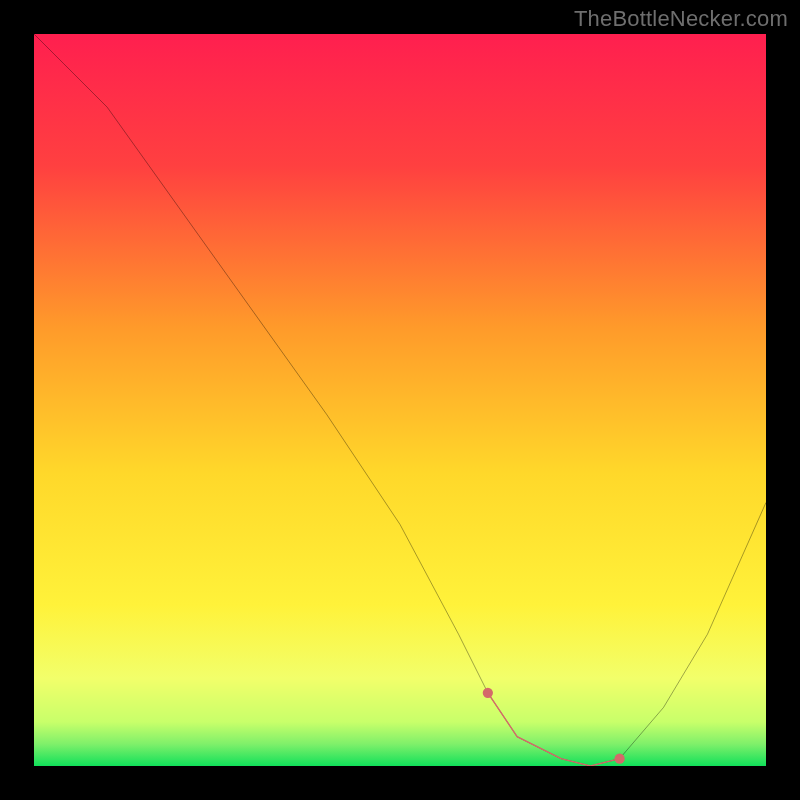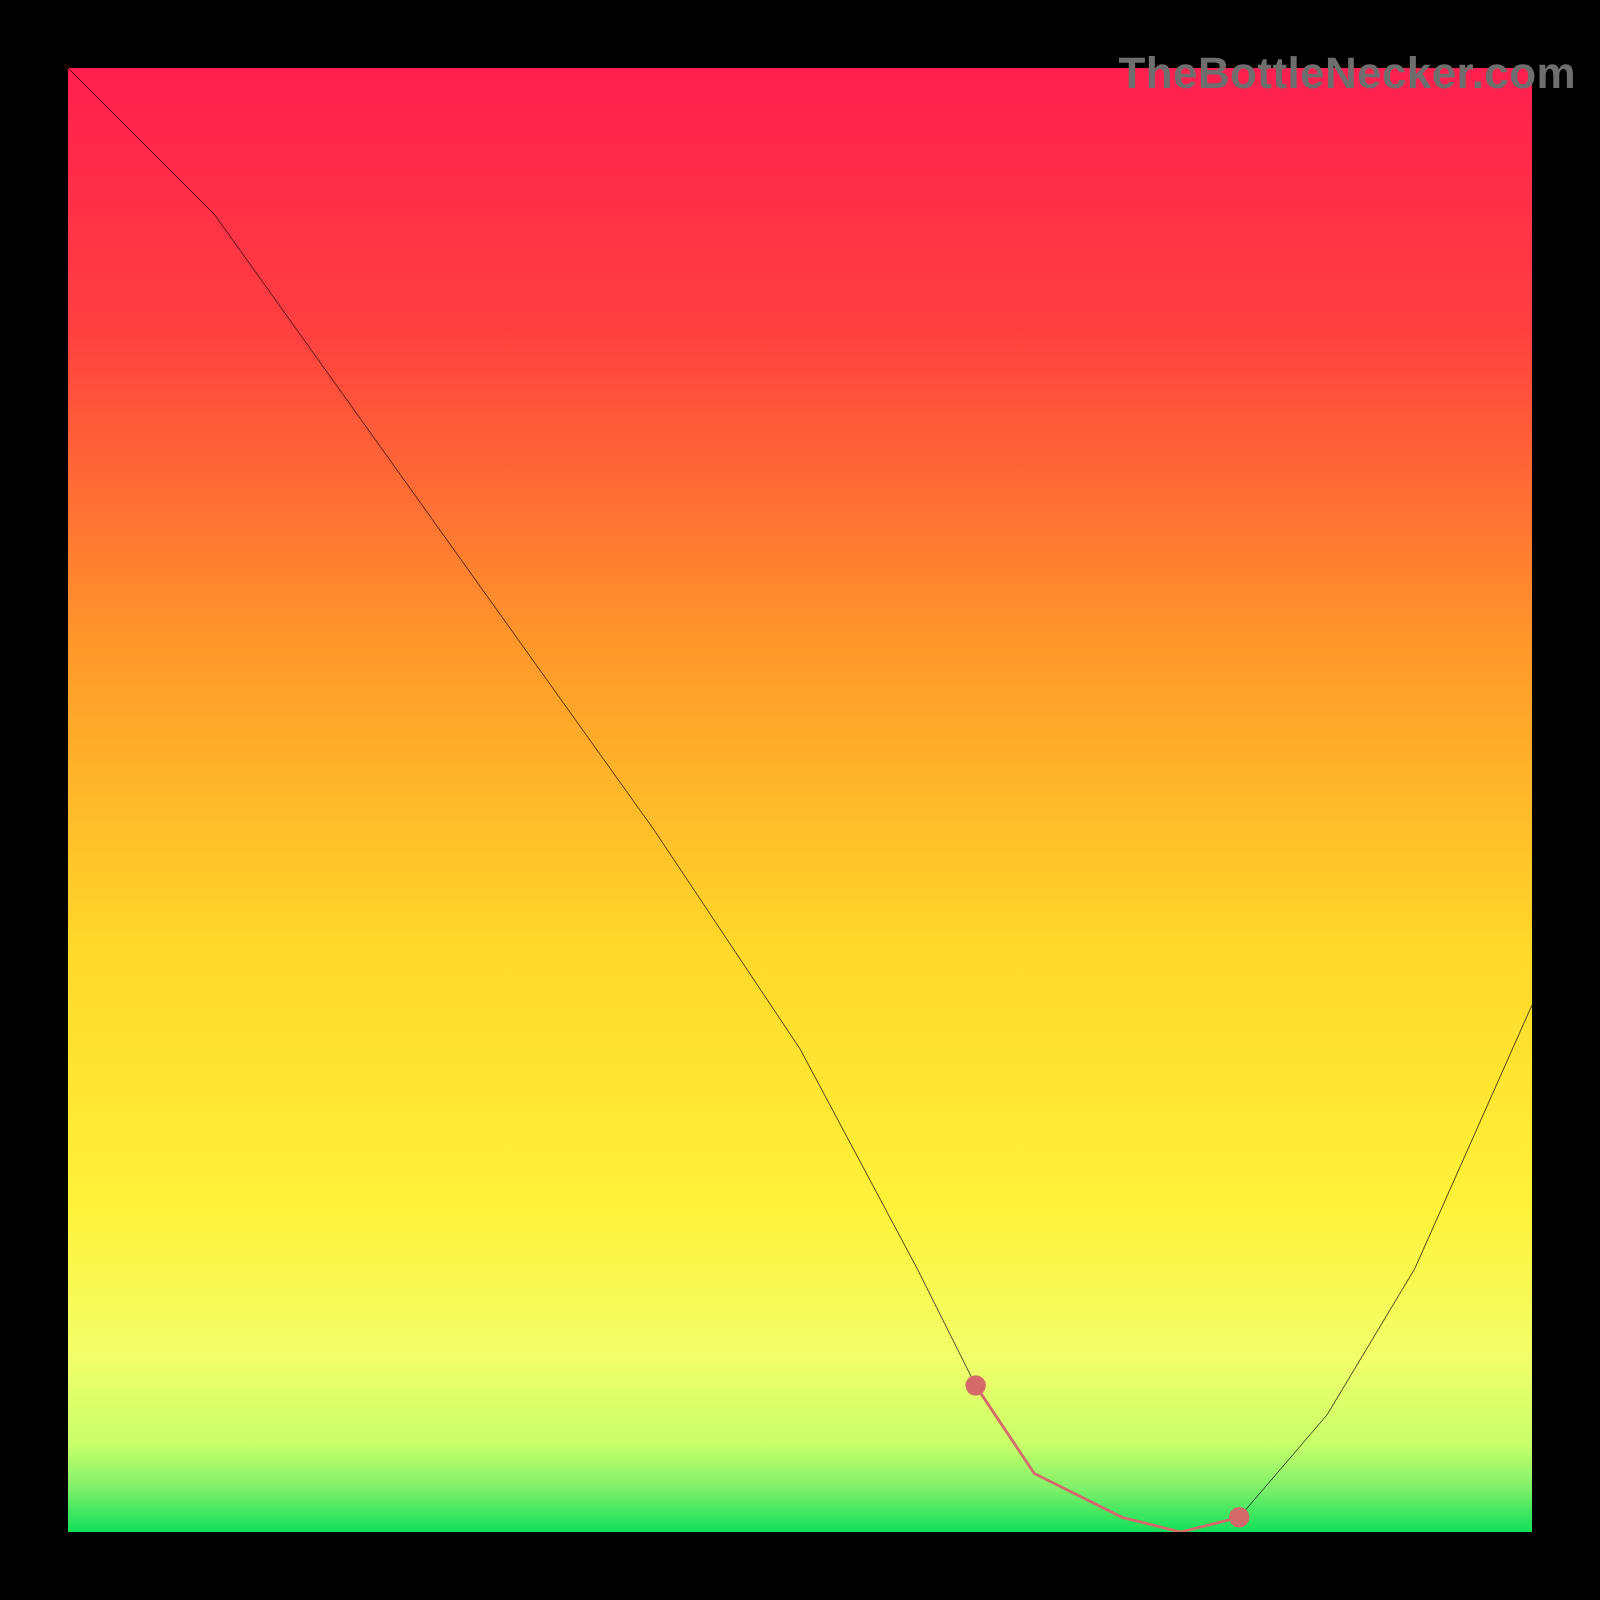--- a/index.html
+++ b/index.html
@@ -23,25 +23,25 @@
     width: 732px;
     height: 732px;
     overflow: hidden;
   }
   .gradient {
     position: absolute;
     inset: 0;
   }
   .watermark {
     position: absolute;
-    top: 24px;
+    top: 6px;
     right: 12px;
     font-family: Arial, Helvetica, sans-serif;
     font-size: 22px;
-    font-weight: bold;
+    font-weight: normal;
     color: #6e6e6e;
     letter-spacing: 0.2px;
   }
   svg.curve {
     position: absolute;
     inset: 0;
   }
 </style>
 </head>
 <body>

